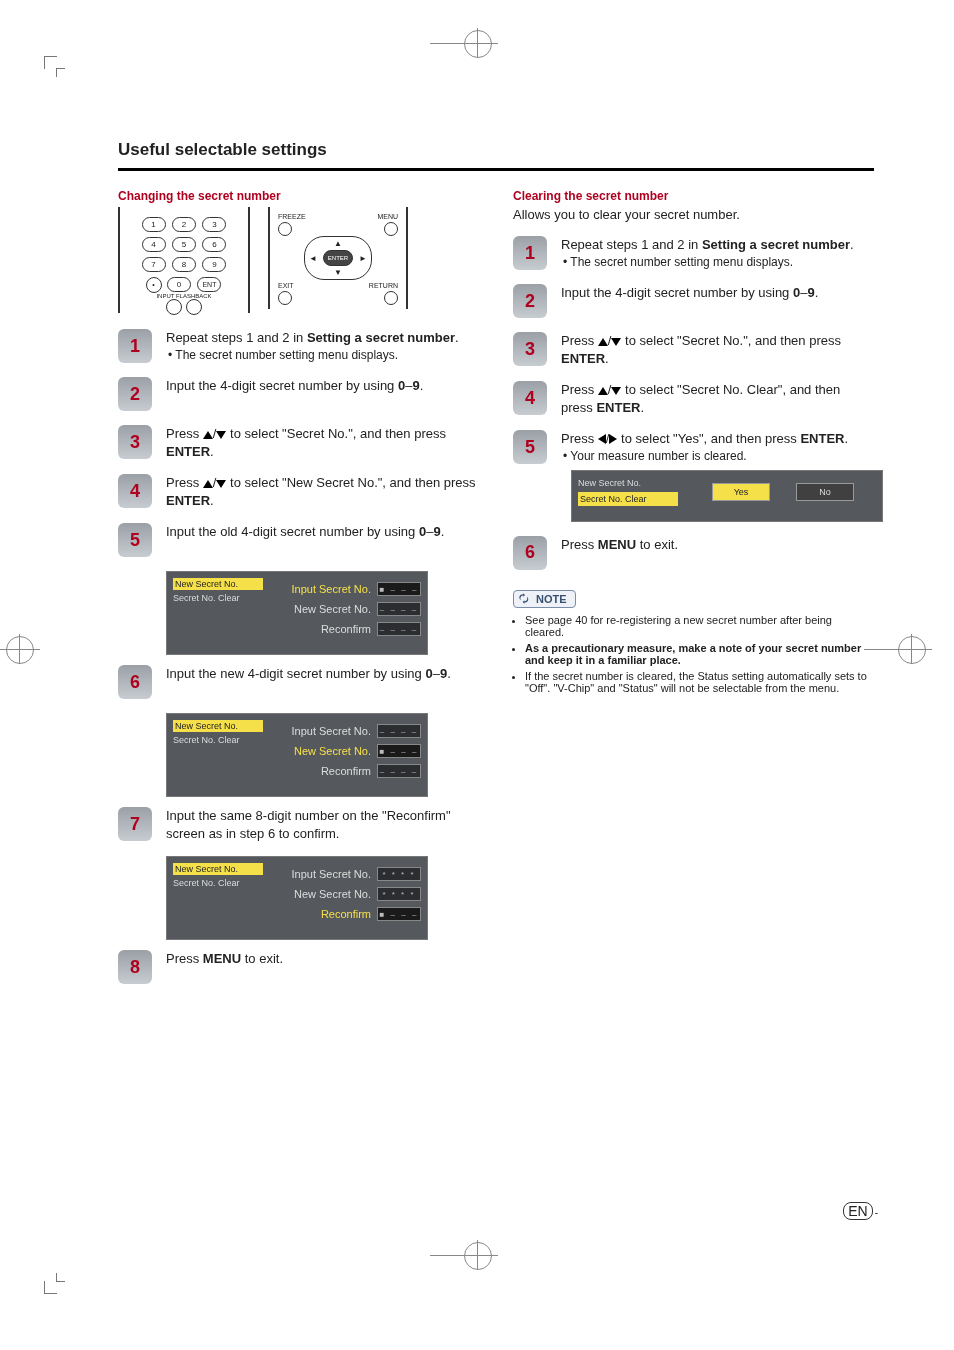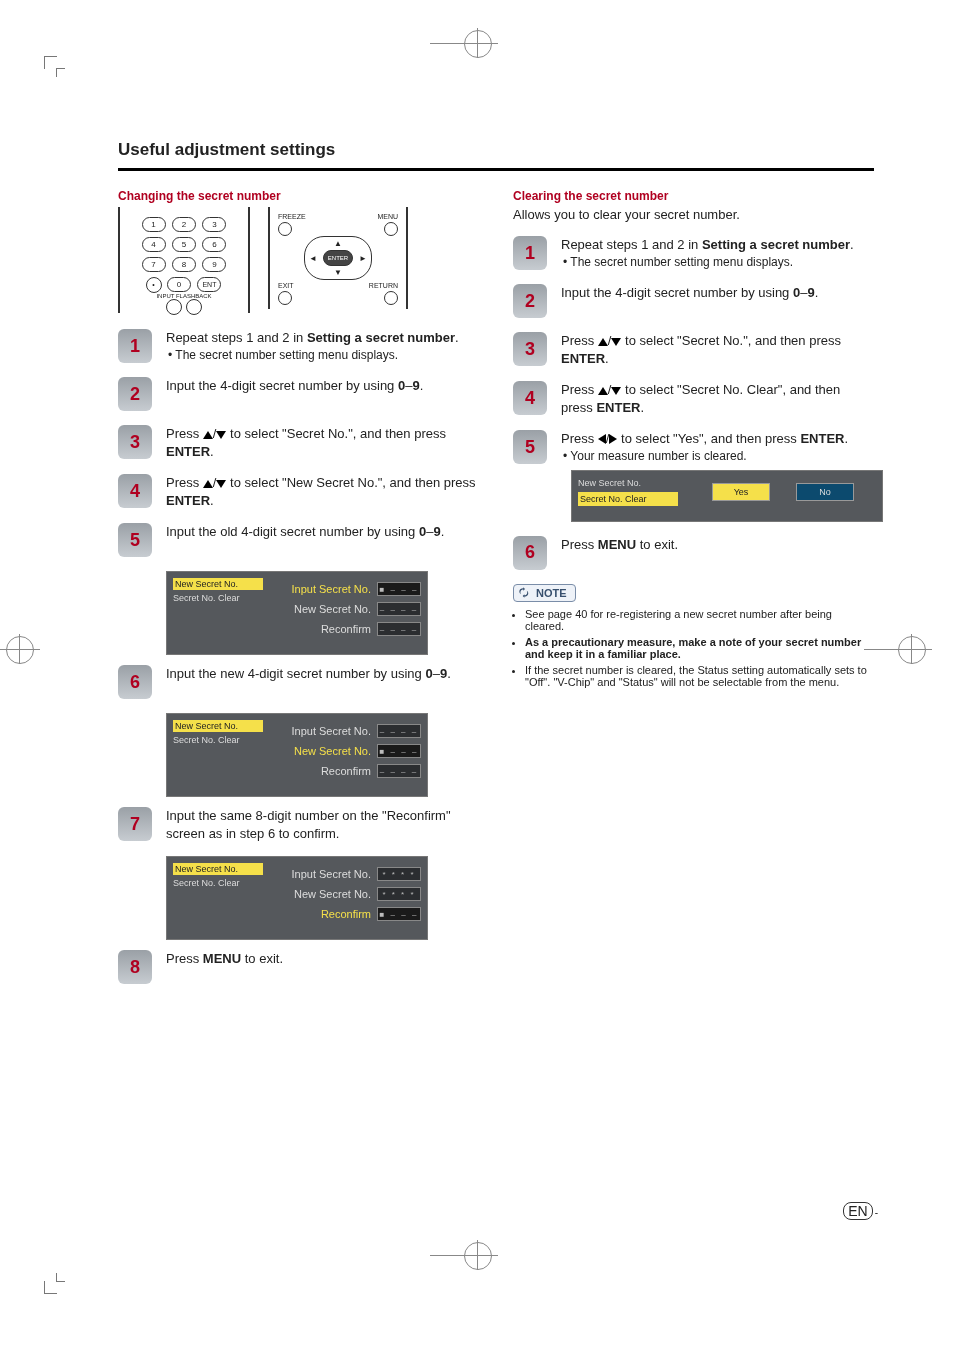--- a/index.html
+++ b/index.html
@@ -42,22 +42,22 @@
   .osd-row .val{width:42px;height:12px;background:#2b2d30;border:1px solid #888;color:#bbb;display:flex;align-items:center;justify-content:center;font-size:8px;letter-spacing:2px;}
   .osd-row.active .lbl{color:#f5e04a;}
   .osd-row.active .val{background:#1a1a1a;}
   .osd-wide{border:1px solid #777;background:#55585c;color:#ddd;font-size:9px;width:310px;margin-left:10px;}
   .osd-wide .top{display:flex;}
   .osd-wide .left{width:100px;padding:6px;}
   .osd-wide .left div{margin-bottom:3px;}
   .osd-wide .right{flex:1;padding:12px 10px 20px 10px;display:flex;justify-content:center;gap:26px;}
   .btn{width:56px;height:16px;display:flex;align-items:center;justify-content:center;border:1px solid #999;font-size:9px;}
   .btn.yes{background:#f5e04a;color:#222;}
-  .btn.no{background:#0c4a6e;color:#ddd;}
-  .note-badge{display:inline-flex;align-items:center;gap:4px;border:1px solid #7a8da8;background:#eef2f8;border-radius:4px;padding:1px 8px 1px 4px;font-size:11px;font-weight:bold;color:#38506e;}
+  .btn.no{background:#404040;color:#ddd;}
+  .note-badge{display:inline-flex;align-items:center;gap:4px;border:1px solid #7a8da8;background:#eef2f8;border-radius:4px;padding:1px 8px 1px 4px;font-size:11px;font-weight:bold;color:#38506e;margin-top:6px;}
   .note-badge svg{width:14px;height:14px;}
   .notes{font-size:11px;margin-top:4px;padding-left:12px;}
   .notes li{margin-bottom:4px;}
   
   .illus-row{display:flex;gap:18px;margin-bottom:16px;margin-left:0px;}
   .remote-box{border-left:2px solid #333;border-right:2px solid #333;padding:6px 10px;width:108px;height:94px;position:relative;}
   .btn-oval{display:inline-flex;width:22px;height:13px;border:1px solid #333;border-radius:8px;align-items:center;justify-content:center;font-size:8px;margin:1px;}
   .btn-circ{display:inline-flex;width:14px;height:14px;border:1px solid #333;border-radius:50%;align-items:center;justify-content:center;font-size:7px;}
   .small-lbl{font-size:6px;text-align:center;}
   .remote-ctrl{border-left:2px solid #333;border-right:2px solid #333;width:120px;height:94px;padding:4px 8px;display:flex;flex-direction:column;align-items:center;justify-content:center;}
@@ -98,21 +98,21 @@
         <div class="vline"></div>
       </div>
     </div>
   <div class="circ-r">
       <div class="circ">
         <div class="hline"></div>
         <div class="vline"></div>
       </div>
     </div>
 
-  <div class="section-title">Useful adjustment settings</div>
+  <div class="section-title">Useful selectable settings</div>
   <hr class="rule">
 
   <div class="cols">
 
     <div class="col">
       <h3 class="sub">Changing the secret number</h3>
 
       <div class="illus-row">
         <div class="remote-box">
           <div style="text-align:center;">

